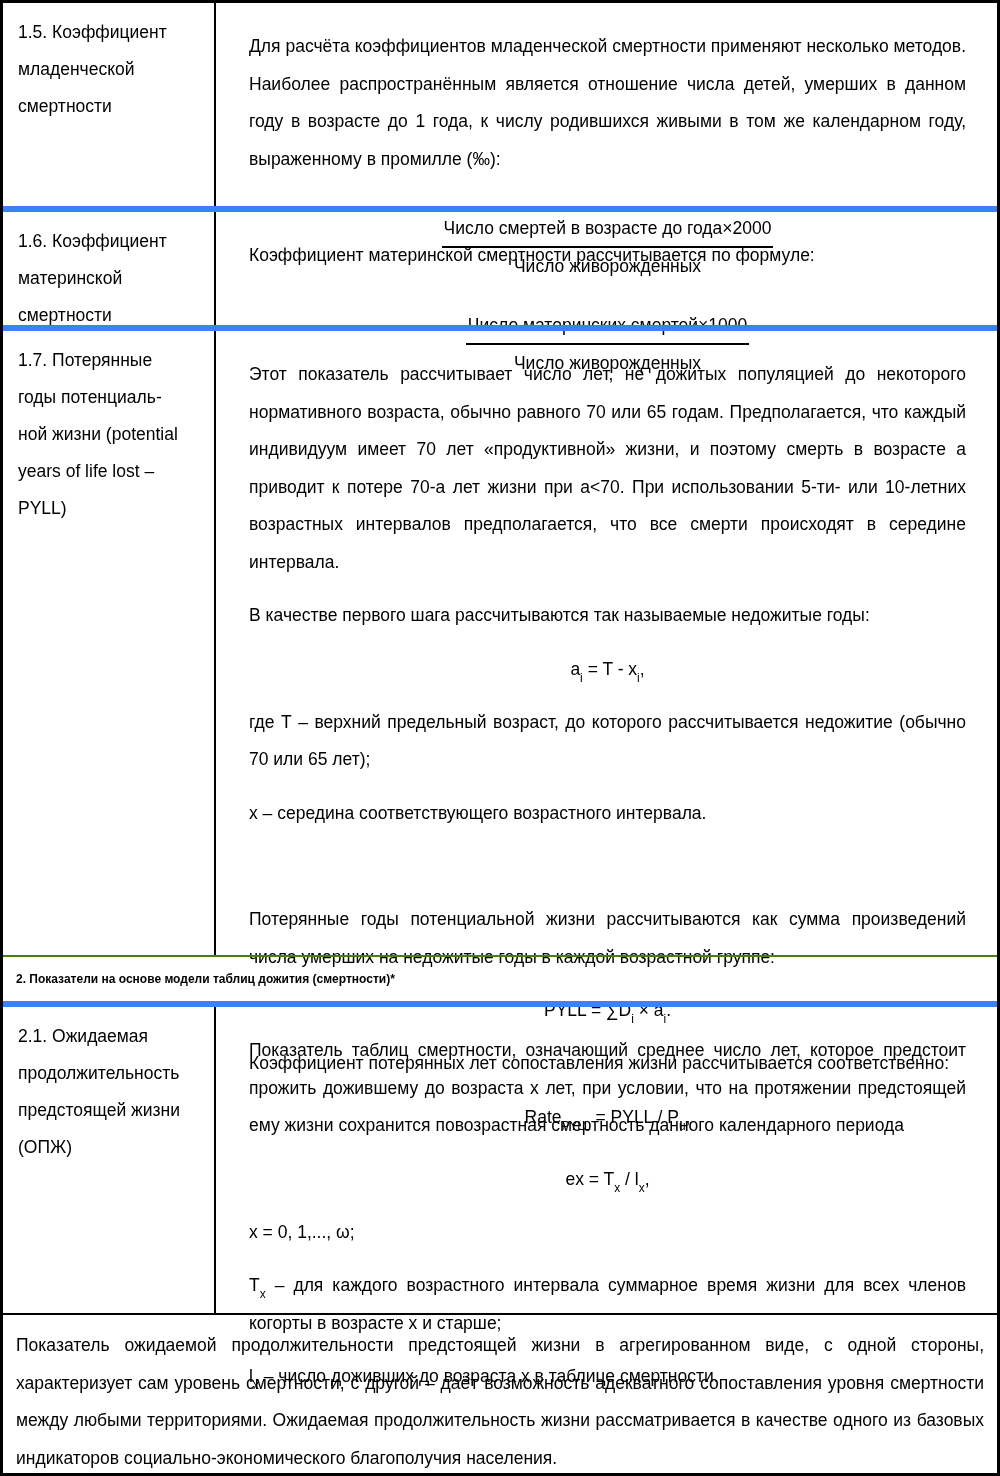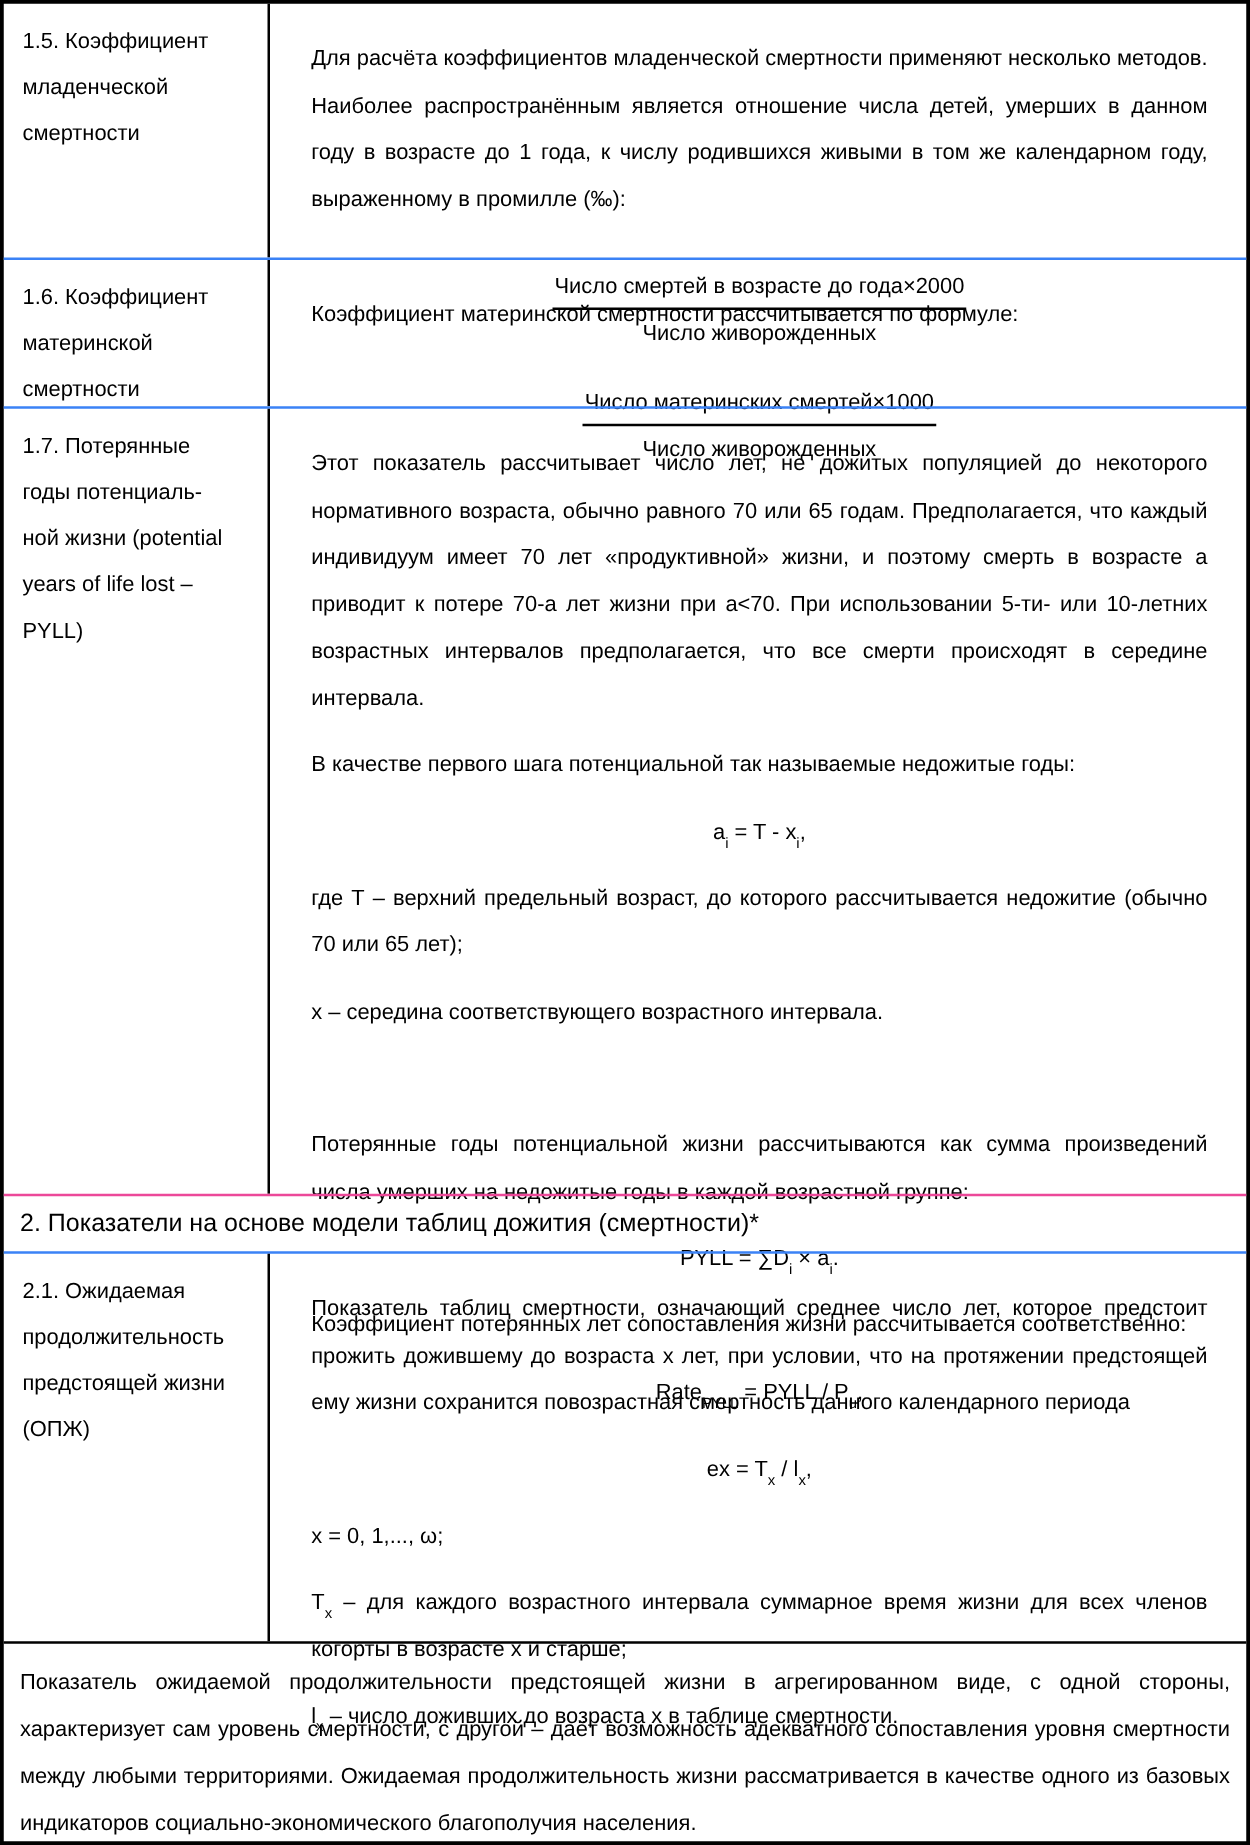--- a/index.html
+++ b/index.html
@@ -19,21 +19,21 @@
     box-sizing: border-box;
     width: 1000px;
     height: 1476px;
     border: 3px solid #000000;
     display: flex;
     flex-direction: column;
   }
   .t-row {
     display: flex;
     flex-direction: row;
-    border-top: 2px solid #3b82f6;
+    border-top: 6px solid #3b82f6;
     box-sizing: border-box;
   }
   .t-row:first-child { border-top: none; }
   .cell-label {
     width: 213px;
     min-width: 213px;
     box-sizing: border-box;
     border-right: 2px solid #000000;
     padding: 11px 8px 8px 15px;
     font-size: 17.5px;
@@ -73,24 +73,25 @@
     line-height: 36px;
   }
   sub {
     font-size: 0.68em;
     line-height: 0;
     position: relative;
     top: 0.25em;
   }
   .section-row {
     box-sizing: border-box;
-    border-top: 2px solid #ec4899;
+    border-top: 2px solid #4d7c0f;
     padding: 9px 8px 8px 13px;
-    font-size: 20px;
+    font-size: 12px;
     line-height: 26px;
+    font-weight: bold;
   }
   .footer-row {
     box-sizing: border-box;
     border-top: 2px solid #000000;
     padding: 12px 13px 8px 13px;
     font-size: 17.5px;
     line-height: 37.5px;
     text-align: justify;
   }
   .gap-line { height: 37px; }
@@ -138,21 +139,21 @@
     </div>
 
     <div class="t-row r17">
       <div class="cell-label">1.7. Потерянные
 годы потенциаль-
 ной жизни (potential
 years of life lost –
 PYLL)</div>
       <div class="cell-body">
         <p class="para">Этот показатель рассчитывает число лет, не дожитых популяцией до некоторого нормативного возраста, обычно равного 70 или 65 годам. Предполагается, что каждый индивидуум имеет 70 лет «продуктивной» жизни, и поэтому смерть в возрасте а приводит к потере 70-а лет жизни при а&lt;70. При использовании 5-ти- или 10-летних возрастных интервалов предполагается, что все смерти происходят в середине интервала.</p>
-        <p class="para">В качестве первого шага потенциальной так называемые недожитые годы:</p>
+        <p class="para">В качестве первого шага рассчитываются так называемые недожитые годы:</p>
         <div class="formula"><span>a</span><sub>i</sub><span> = T - x</span><sub>i</sub><span>,</span></div>
         <p class="para">где Т – верхний предельный возраст, до которого рассчитывается недожитие (обычно 70 или 65 лет);</p>
         <p class="para noj">х – середина соответствующего возрастного интервала.</p>
         <div class="gap-line"></div>
         <p class="para">Потерянные годы потенциальной жизни рассчитываются как сумма произведений числа умерших на недожитые годы в каждой возрастной группе:</p>
         <div class="formula"><span>PYLL = ∑D</span><sub>i</sub><span> × a</span><sub>i</sub><span>.</span></div>
         <p class="para">Коэффициент потерянных лет сопоставления жизни рассчитывается соответственно:</p>
         <div class="formula"><span>Rate</span><sub>PYLL</sub><span> = PYLL / P</span><sub>u</sub><span>,</span></div>
       </div>
     </div>

